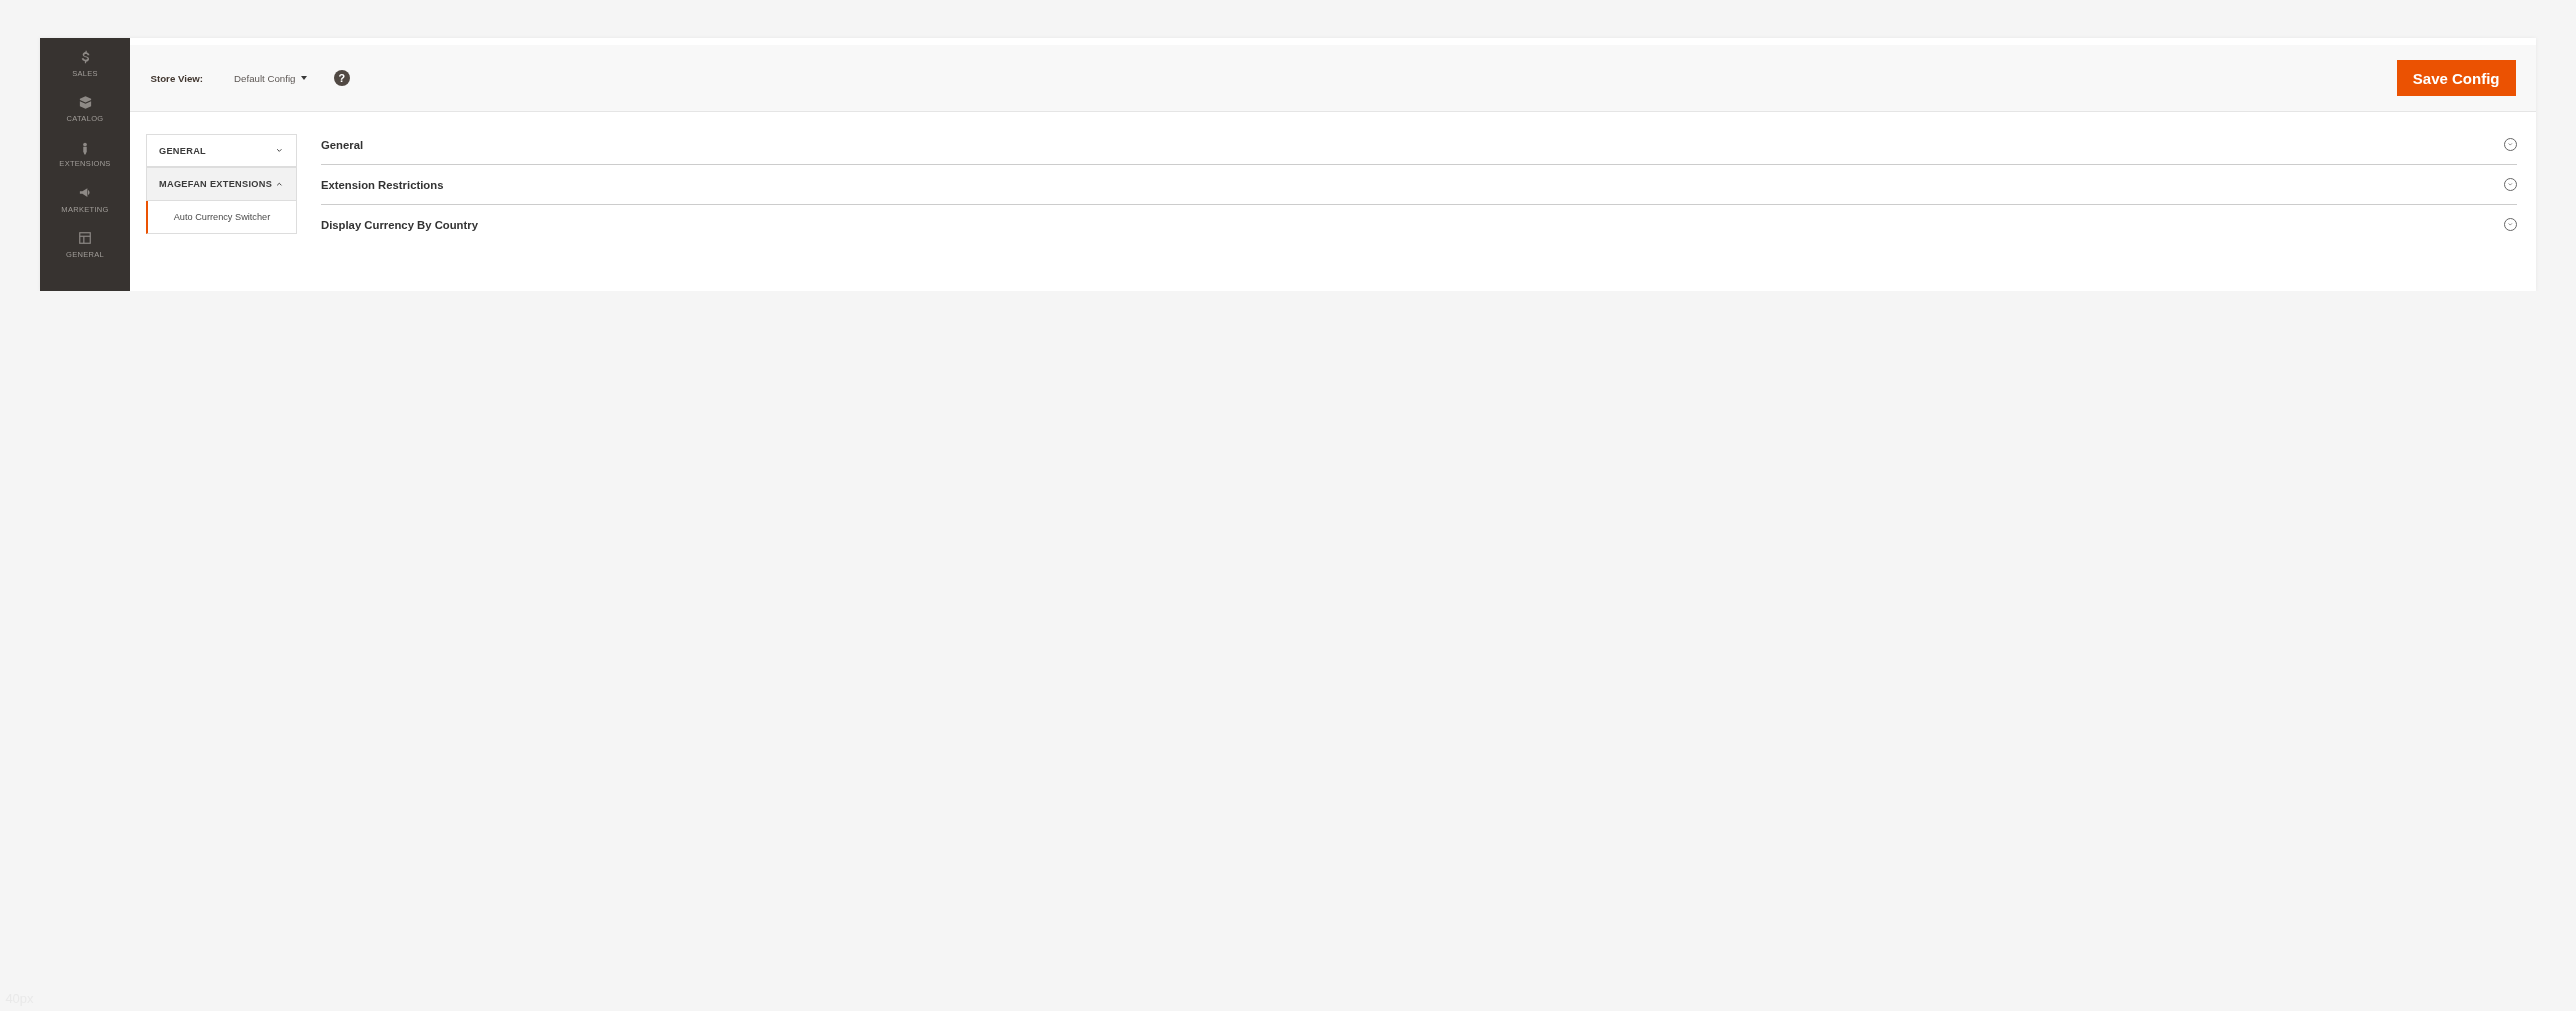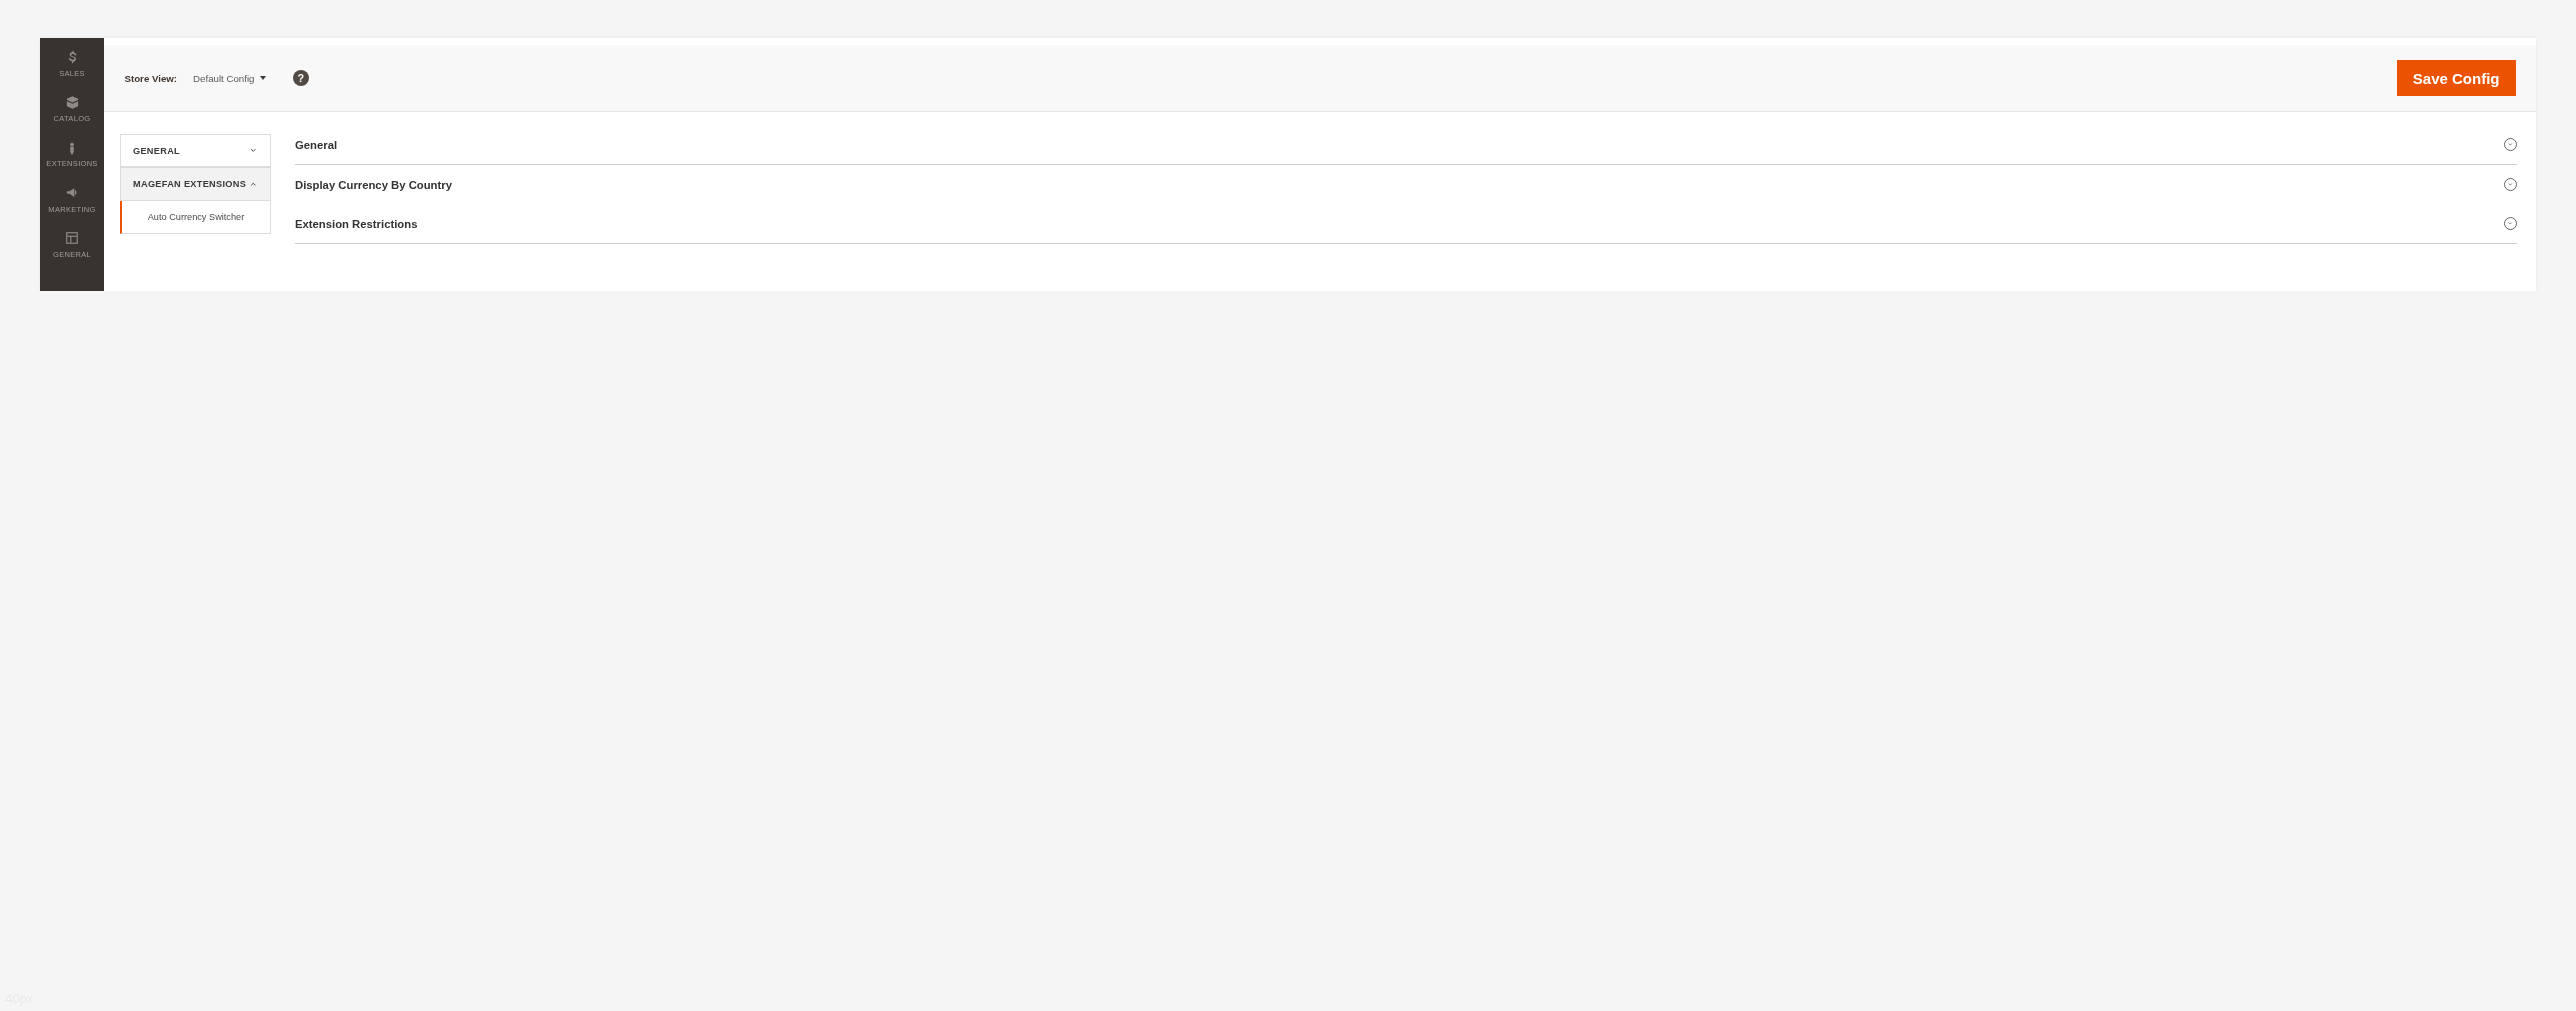--- a/index.html
+++ b/index.html
@@ -11,21 +11,21 @@
   .app {
     display: flex;
     background: #fff;
     box-shadow: 0 0 4.3px rgba(0,0,0,0.06);
     height: 253px;
     overflow: hidden;
   }
 
   
   .leftnav {
-    width: 64px;
+    width: 90px;
     background: #373330;
     display: flex;
     flex-direction: column;
     align-items: center;
     padding-top: 10.8px;
     flex-shrink: 0;
   }
   .leftnav-item {
     display: flex;
     flex-direction: column;
@@ -62,21 +62,21 @@
     padding: 15px 20.5px 15px 20.5px;
     display: flex;
     align-items: center;
     margin-left: 0;
     margin-top: 7px;
   }
   .store-label {
     font-weight: 700;
     font-size: 9.7px;
     color: #41362f;
-    margin-right: 16px;
+    margin-right: 31px;
   }
   .store-select {
     font-size: 9.7px;
     color: #5d5754;
     display: inline-flex;
     align-items: center;
     cursor: pointer;
     margin-right: 27px;
   }
   .store-select .caret {
@@ -279,36 +279,36 @@
 
       <div class="sections">
         <div class="section-row">
           <span class="section-title">General</span>
           <span class="circle-chev">
             <svg viewBox="0 0 24 24" fill="none" stroke="#555" stroke-width="2.5">
                 <polyline points="6 9 12 15 18 9"></polyline>
               </svg>
           </span>
         </div>
+        <div class="section-row">
+          <span class="section-title">Extension Restrictions</span>
+          <span class="circle-chev">
+            <svg viewBox="0 0 24 24" fill="none" stroke="#555" stroke-width="2.5">
+                <polyline points="6 9 12 15 18 9"></polyline>
+              </svg>
+          </span>
+        </div>
         <div class="section-row" style="border-bottom:none">
           <span class="section-title">Display Currency By Country</span>
           <span class="circle-chev">
             <svg viewBox="0 0 24 24" fill="none" stroke="#555" stroke-width="2.5">
                 <polyline points="6 9 12 15 18 9"></polyline>
               </svg>
           </span>
         </div>
-        <div class="section-row">
-          <span class="section-title">Extension Restrictions</span>
-          <span class="circle-chev">
-            <svg viewBox="0 0 24 24" fill="none" stroke="#555" stroke-width="2.5">
-                <polyline points="6 9 12 15 18 9"></polyline>
-              </svg>
-          </span>
-        </div>
       </div>
 
     </div>
   </div>
 </div>
 
 <div class="watermark">40px</div>
 
 
 </body></html>

